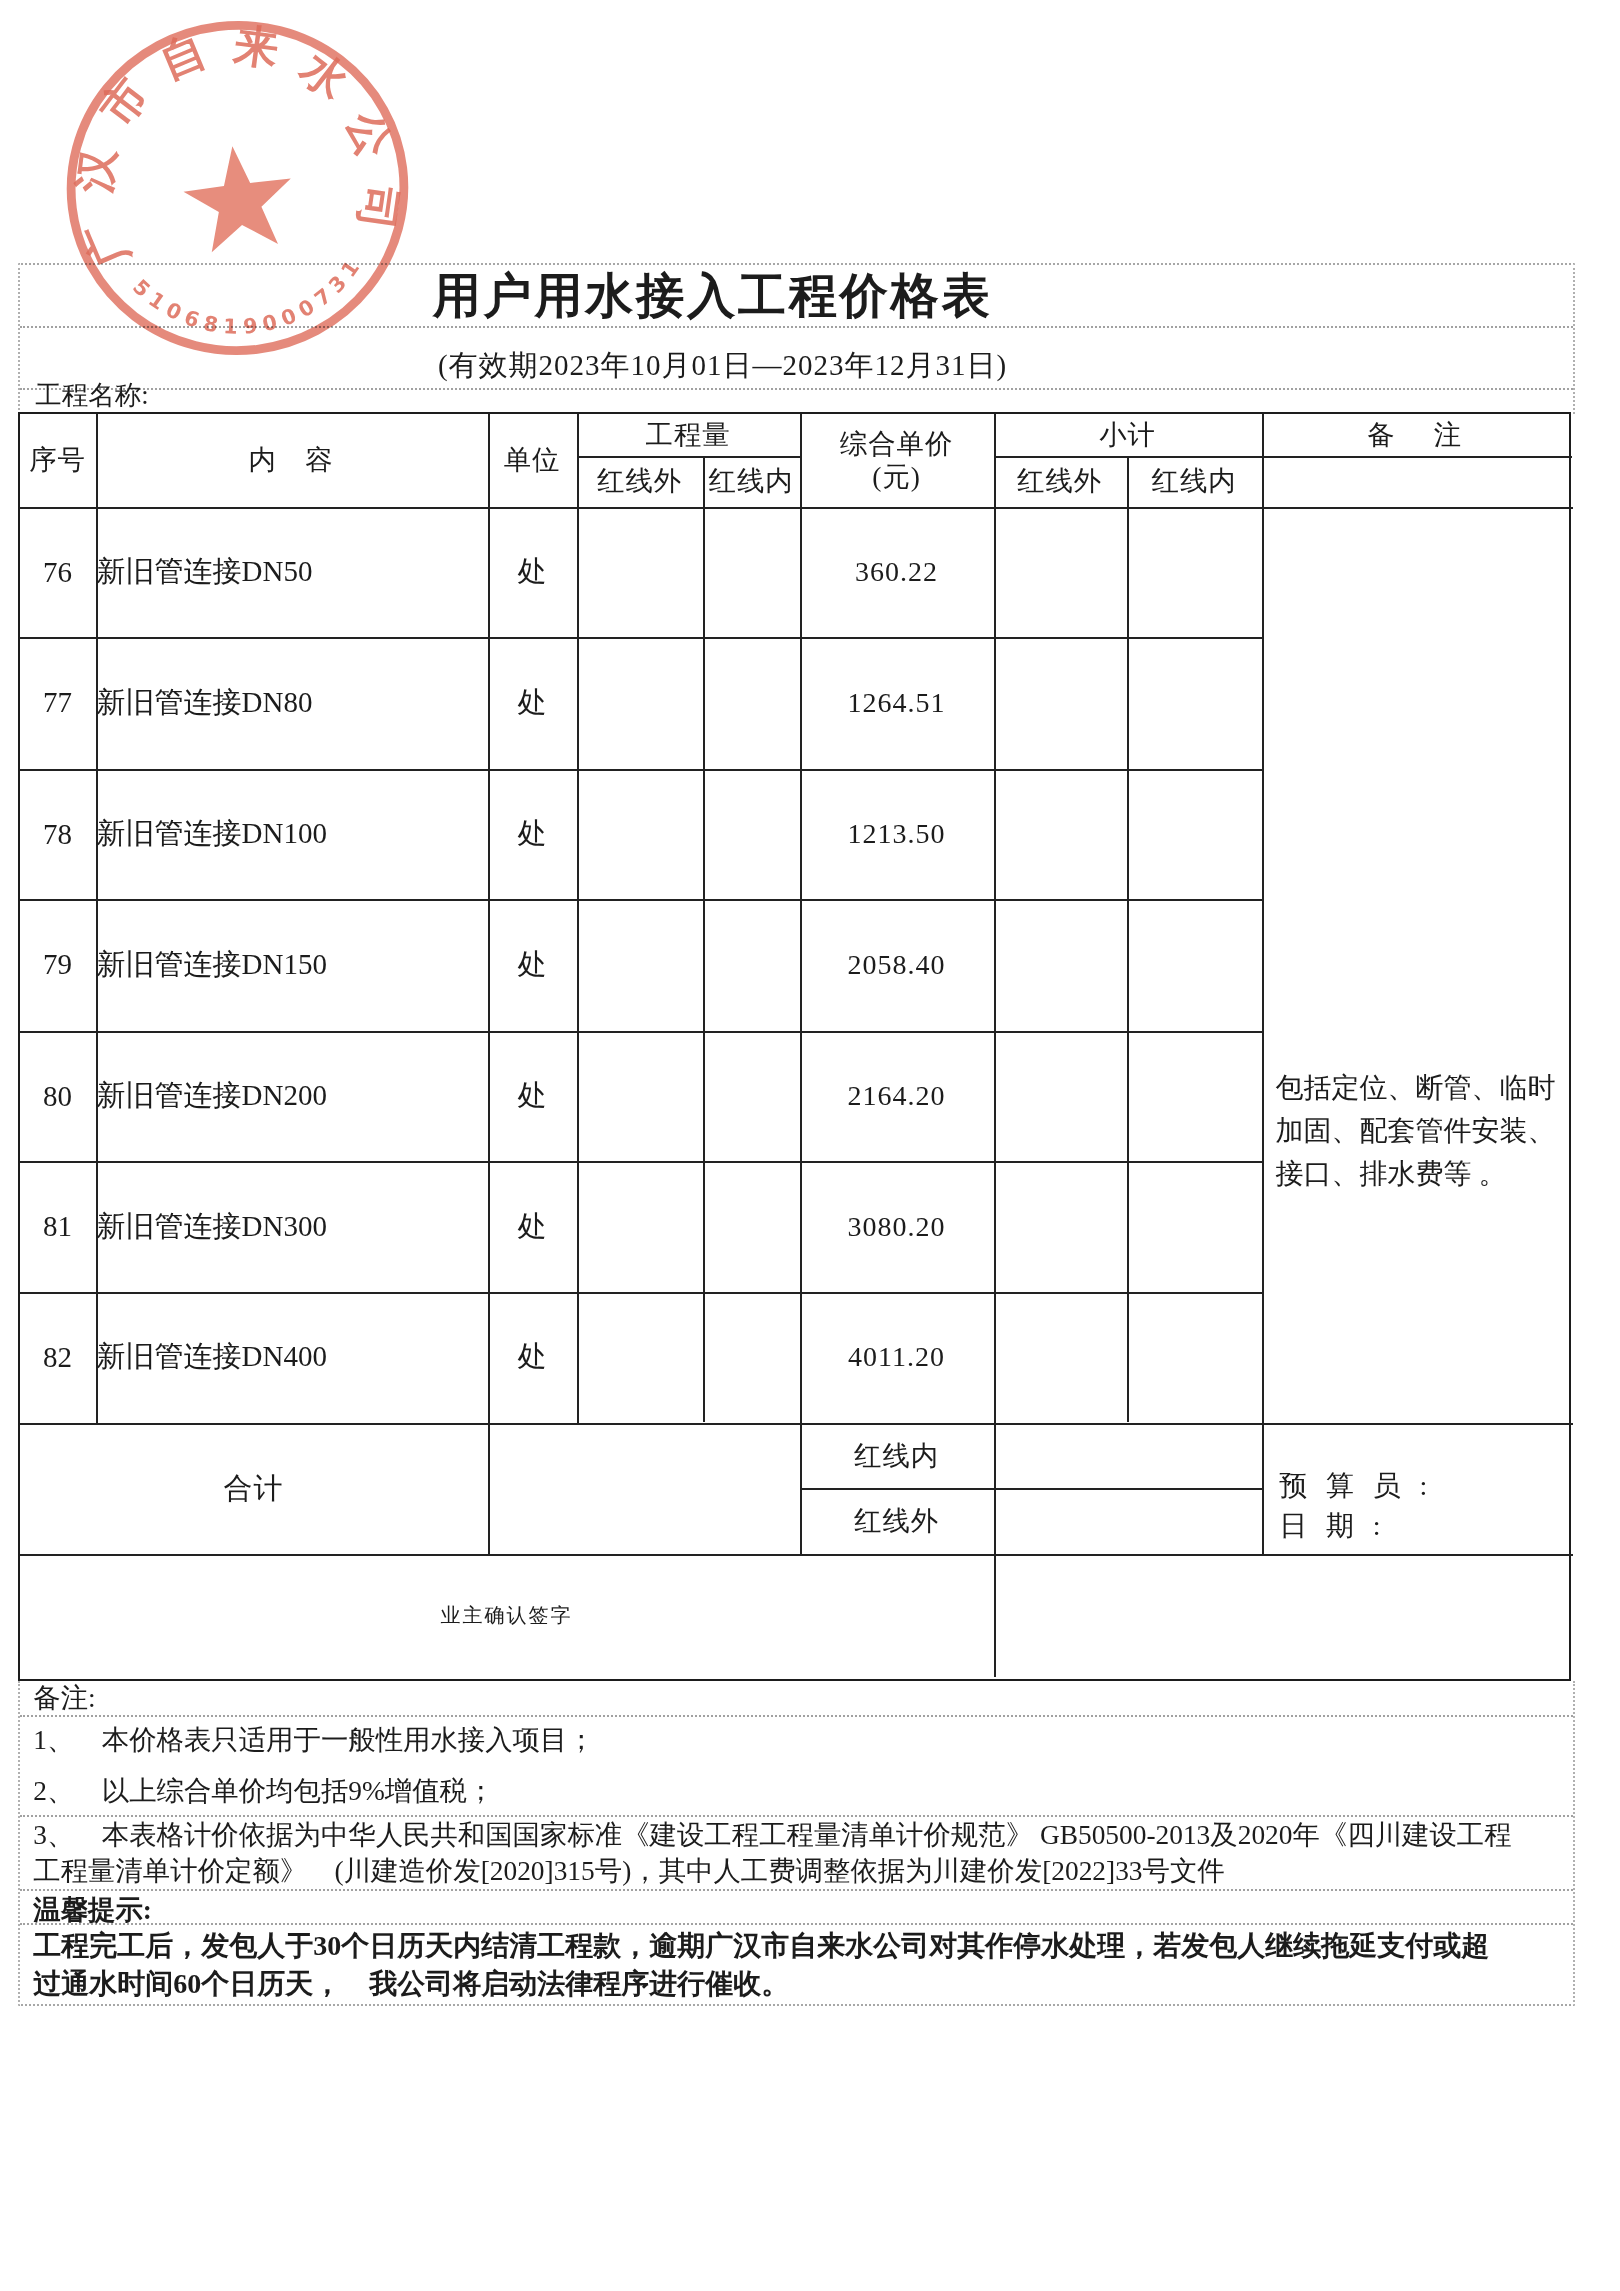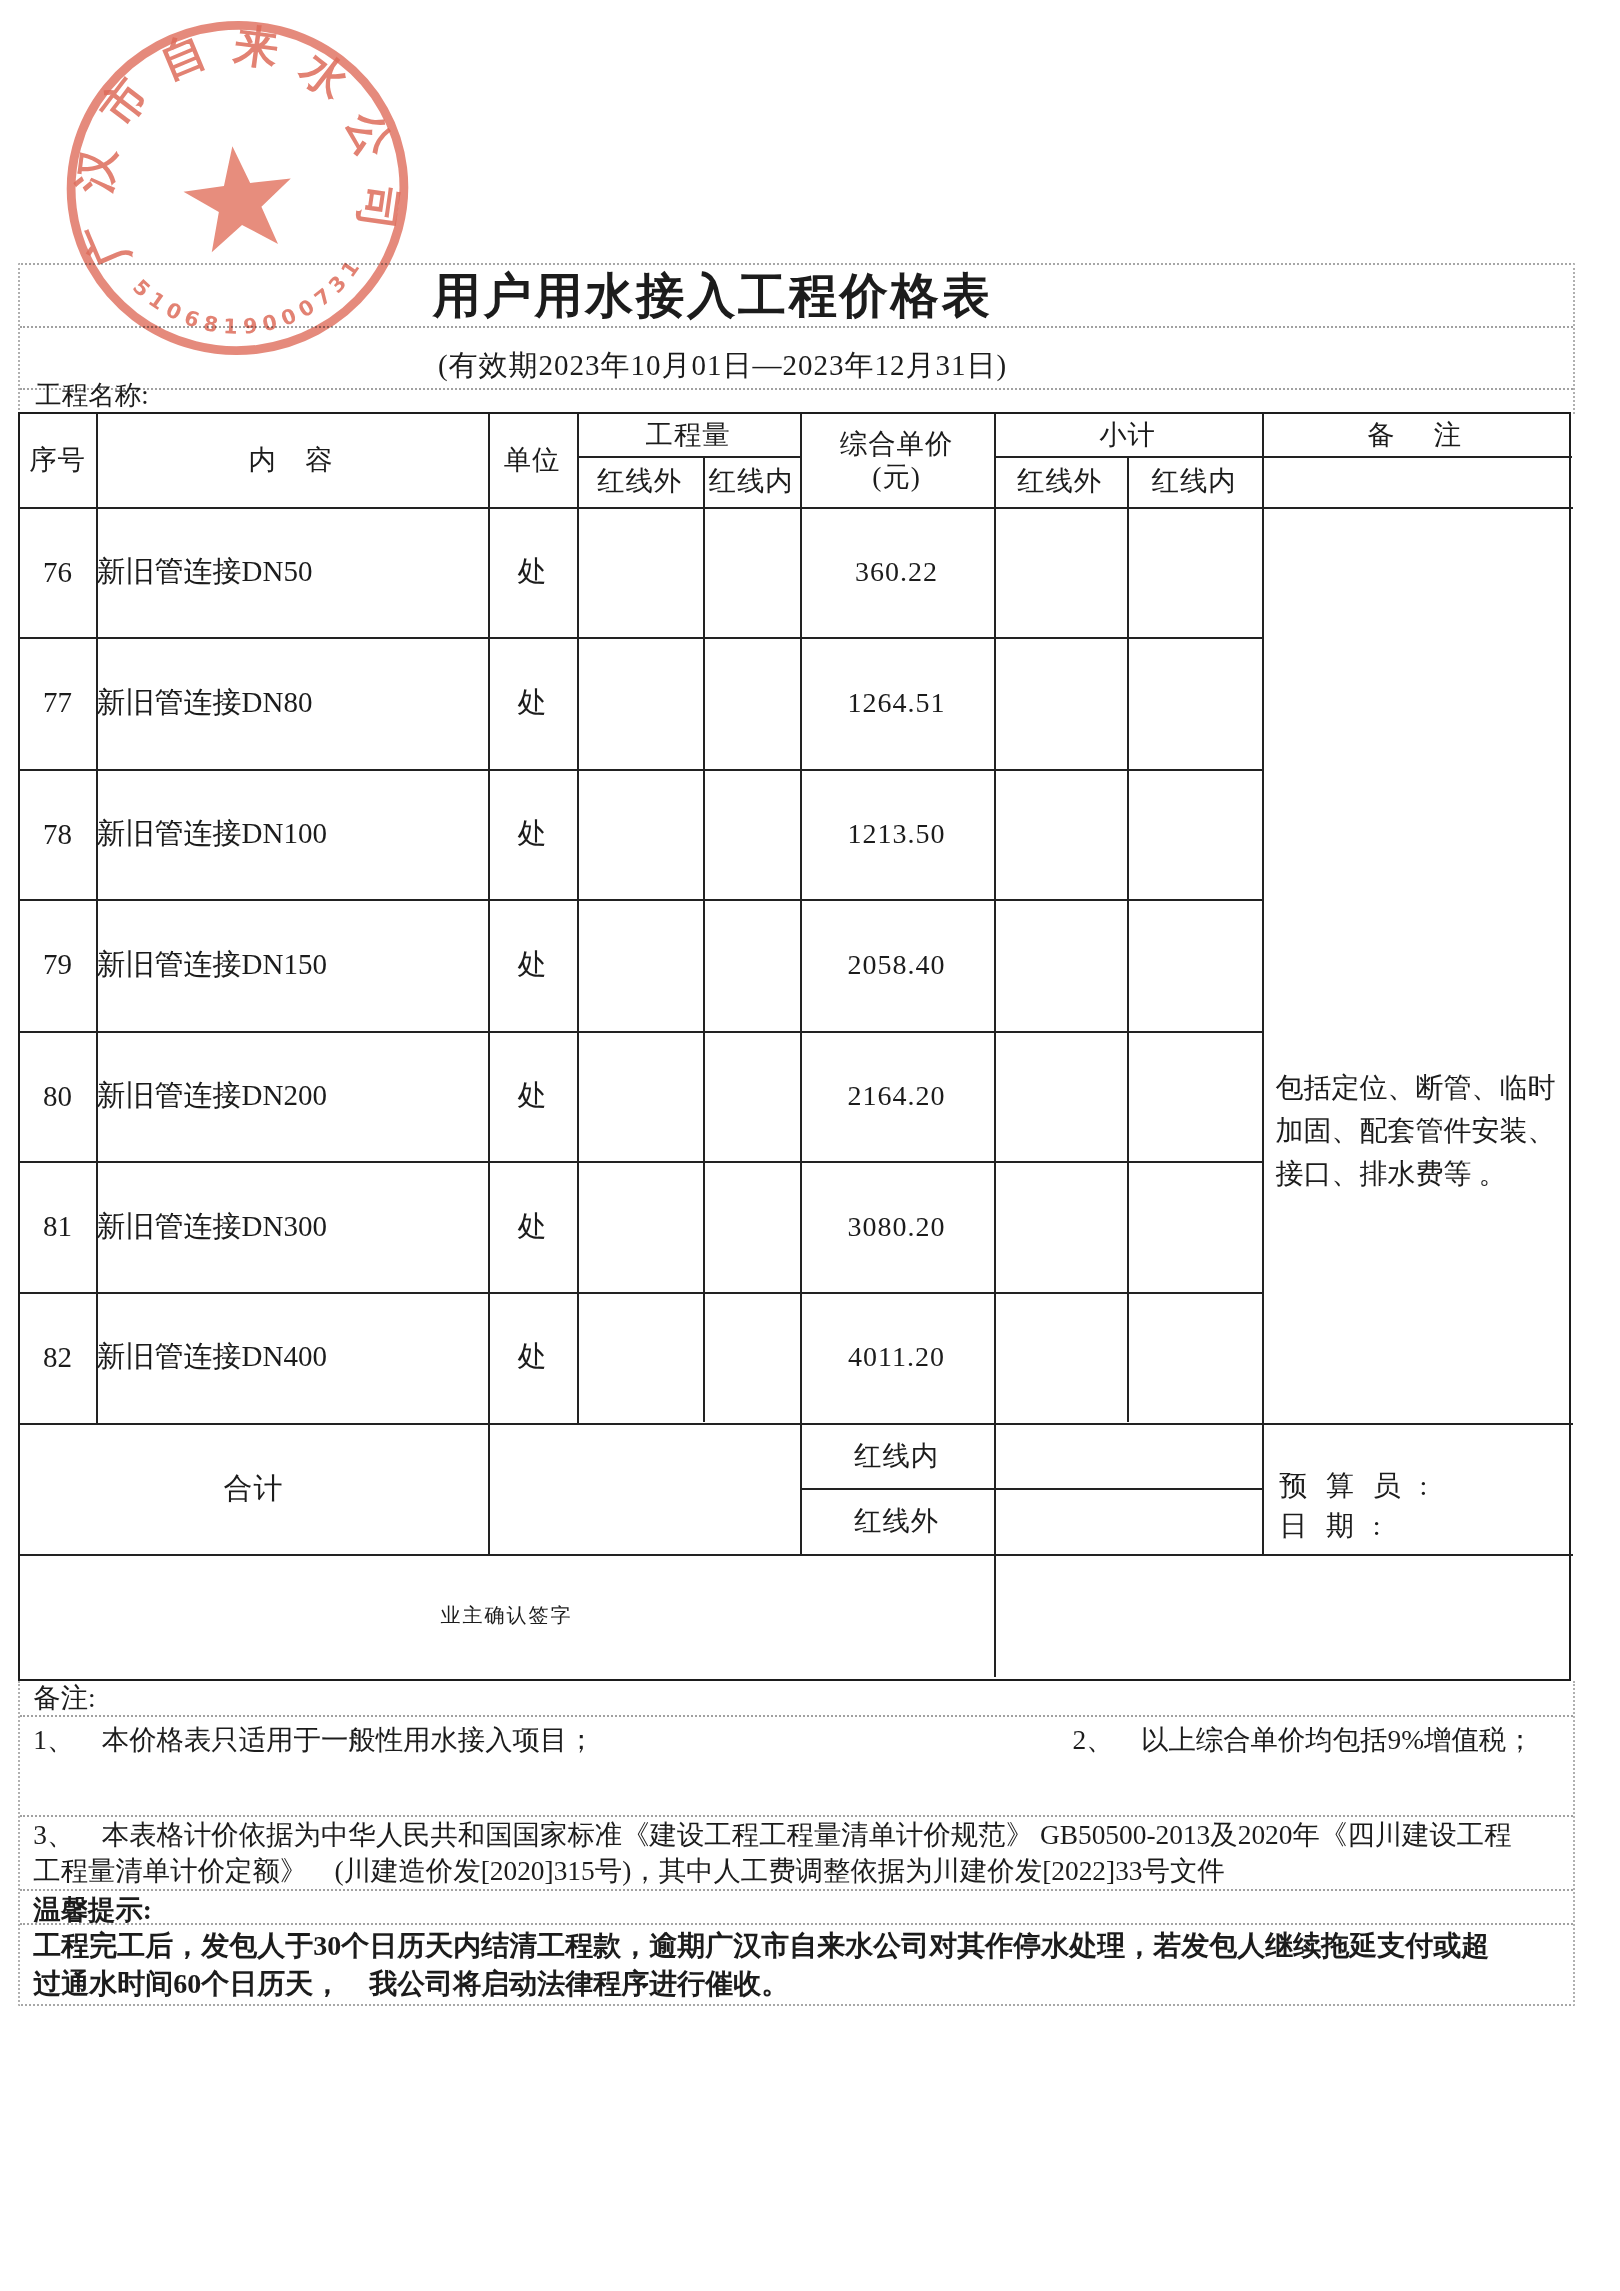--- a/index.html
+++ b/index.html
@@ -30,21 +30,21 @@
   .trow .c-content{position:absolute;left:60px;top:0;width:391px;height:100%;display:flex;align-items:center;padding-left:17px;box-sizing:border-box;font-size:29px;}
   .trow .c-unit{position:absolute;left:468px;top:0;width:89px;height:100%;display:flex;align-items:center;justify-content:center;font-size:29px;}
   .trow .c-price{position:absolute;left:780px;top:0;width:194px;height:100%;display:flex;align-items:center;justify-content:center;font-size:28px;letter-spacing:1px;}
   #merged-remark{position:absolute;left:1256px;top:652px;width:290px;font-size:28px;line-height:43px;text-align:left;letter-spacing:0px;}
   #estimator-cell{position:absolute;left:1242px;top:1009px;width:311px;height:131px;box-sizing:border-box;
                   padding:43px 0 0 17.6px;font-size:28px;line-height:40px;letter-spacing:5.9px;}
   
   #notes-section{left:17.6px;top:1681px;width:1553px;height:323px;border-bottom:2px dotted rgba(110,110,110,.6);}
   .note-row{position:absolute;left:0;width:1553px;box-sizing:border-box;font-size:27.4px;}
   #row-beizhu{top:0;height:36px;display:flex;align-items:center;padding-left:13.7px;}
-  #row-n12{top:36px;height:100px;display:flex;flex-direction:row;justify-content:space-between;padding:4.9px 39px 5.9px 13.7px;}
+  #row-n12{top:36px;height:100px;display:flex;flex-direction:column;justify-content:space-between;padding:4.9px 39px 5.9px 13.7px;}
   #row-n3{top:136px;height:74px;display:flex;align-items:center;padding:0 39px 0 13.7px;line-height:36px;}
   #row-tips{top:211px;height:33px;display:flex;align-items:flex-start;padding-left:13.7px;font-weight:700;}
   #row-warn{top:244px;height:79px;display:flex;align-items:center;padding:0 78px 0 13.7px;line-height:38px;font-weight:700;font-size:28px;}
   
   #company-stamp{left:27.4px;top:2px;mix-blend-mode:multiply;opacity:.88;}
 </style>
 </head>
 <body>
 
 <div id="title-section" class="abs faint-box">

